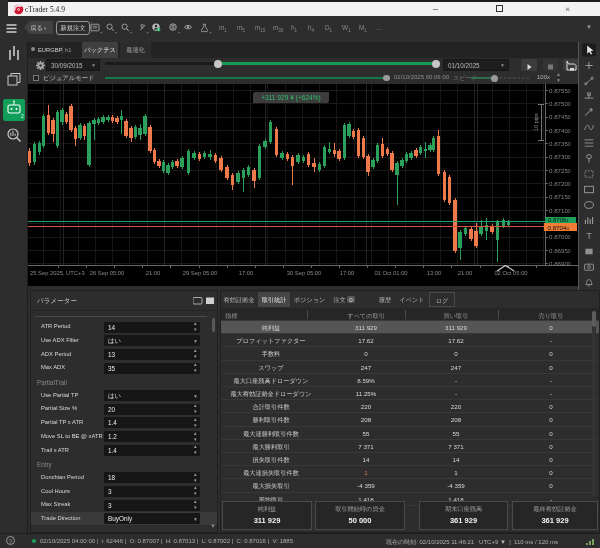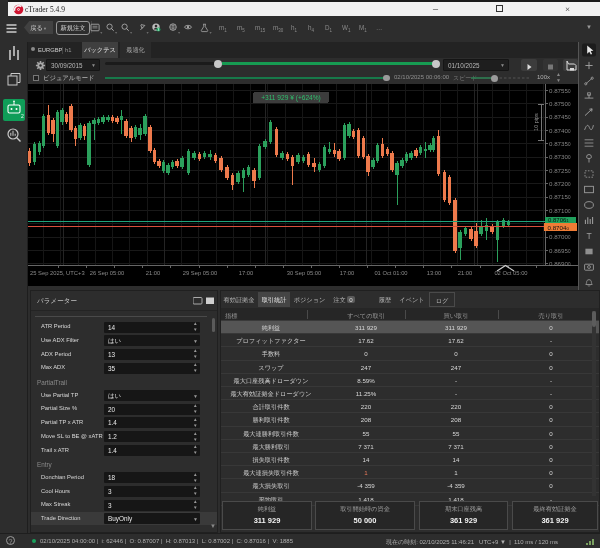--- a/index.html
+++ b/index.html
@@ -681,21 +681,21 @@
 <div class="abs" style="left:0;top:201.59999999999997px;width:378px;height:13.2px;border-bottom:1px solid #383838;">
 <span class="abs" style="left:0px;top:3px;width:100px;text-align:center;font-size:6.2px;color:#cfcfcf;">平均取引</span>
 <span class="abs" style="left:105px;top:3px;width:80px;text-align:center;font-size:6.2px;color:#d8d8d8;">1 418</span>
 <span class="abs" style="left:195px;top:3px;width:80px;text-align:center;font-size:6.2px;color:#d8d8d8;">1 418</span>
 <span class="abs" style="left:290px;top:3px;width:80px;text-align:center;font-size:6.2px;color:#d8d8d8;">-</span>
 </div>
 <div class="abs" style="left:1px;top:210px;width:90px;height:29px;background:#262626;border:1px solid #4a4a4a;text-align:center;">
 <div style="font-size:6.2px;color:#9f9f9f;margin-top:3px;">純利益</div>
 <div style="font-size:7.5px;color:#f2f2f2;font-weight:bold;margin-top:2px;">311 929</div>
     </div>
-<div class="abs" style="left:94px;top:210px;width:100px;height:29px;background:#262626;border:1px solid #4a4a4a;text-align:center;">
+<div class="abs" style="left:94px;top:210px;width:90px;height:29px;background:#262626;border:1px solid #4a4a4a;text-align:center;">
 <div style="font-size:6.2px;color:#9f9f9f;margin-top:3px;">取引開始時の資金</div>
 <div style="font-size:7.5px;color:#f2f2f2;font-weight:bold;margin-top:2px;">50 000</div>
     </div>
 <div class="abs" style="left:198px;top:210px;width:89px;height:29px;background:#262626;border:1px solid #4a4a4a;text-align:center;">
 <div style="font-size:6.2px;color:#9f9f9f;margin-top:3px;">期末口座残高</div>
 <div style="font-size:7.5px;color:#f2f2f2;font-weight:bold;margin-top:2px;">361 929</div>
     </div>
 <div class="abs" style="left:291px;top:210px;width:86px;height:29px;background:#262626;border:1px solid #4a4a4a;text-align:center;">
 <div style="font-size:6.2px;color:#9f9f9f;margin-top:3px;">最終有効証拠金</div>
 <div style="font-size:7.5px;color:#f2f2f2;font-weight:bold;margin-top:2px;">361 929</div>

